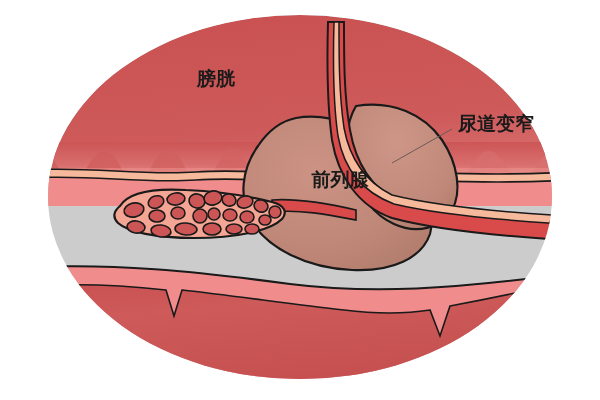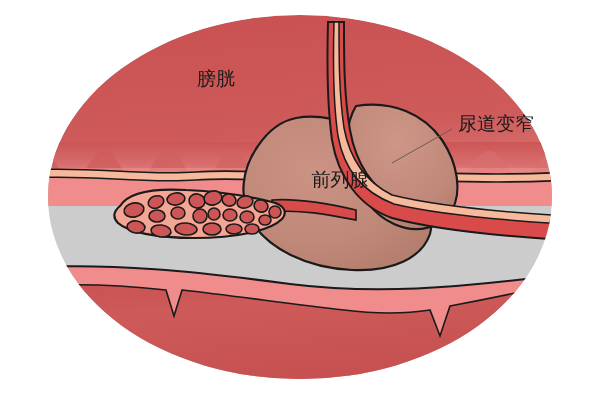--- a/index.html
+++ b/index.html
@@ -10,20 +10,21 @@
   body {
     width: 600px;
     height: 400px;
     font-family: "DejaVu Sans", "Liberation Sans", sans-serif;
     overflow: hidden;
   }
   #illustration {
     position: relative;
     width: 600px;
     height: 400px;
+    font-weight: bold;
   }
   #illustration svg {
     display: block;
   }
   .anno-label {
     font-family: "DejaVu Sans", "Liberation Sans", sans-serif;
     font-size: 19px;
     fill: #1a1a1a;
     dominant-baseline: middle;
   }

